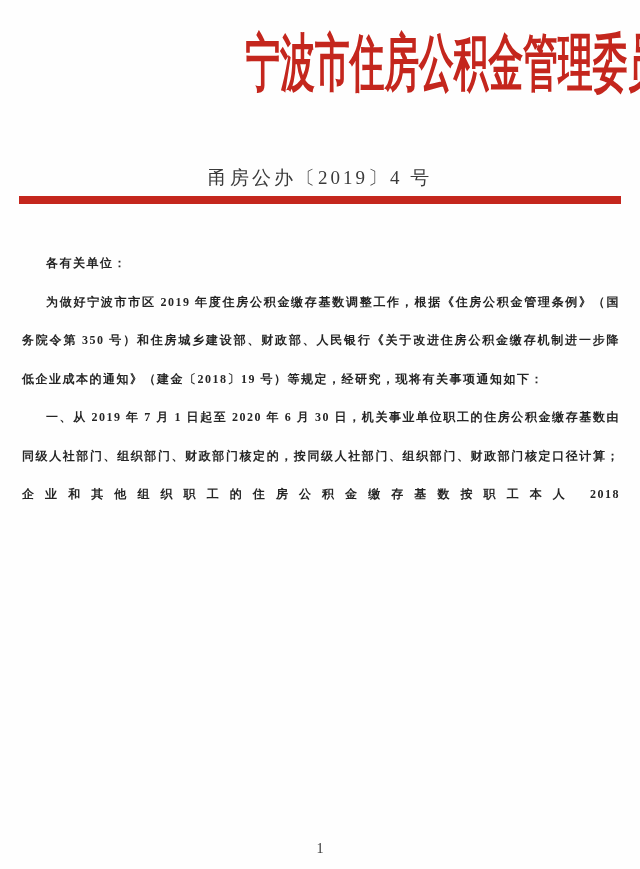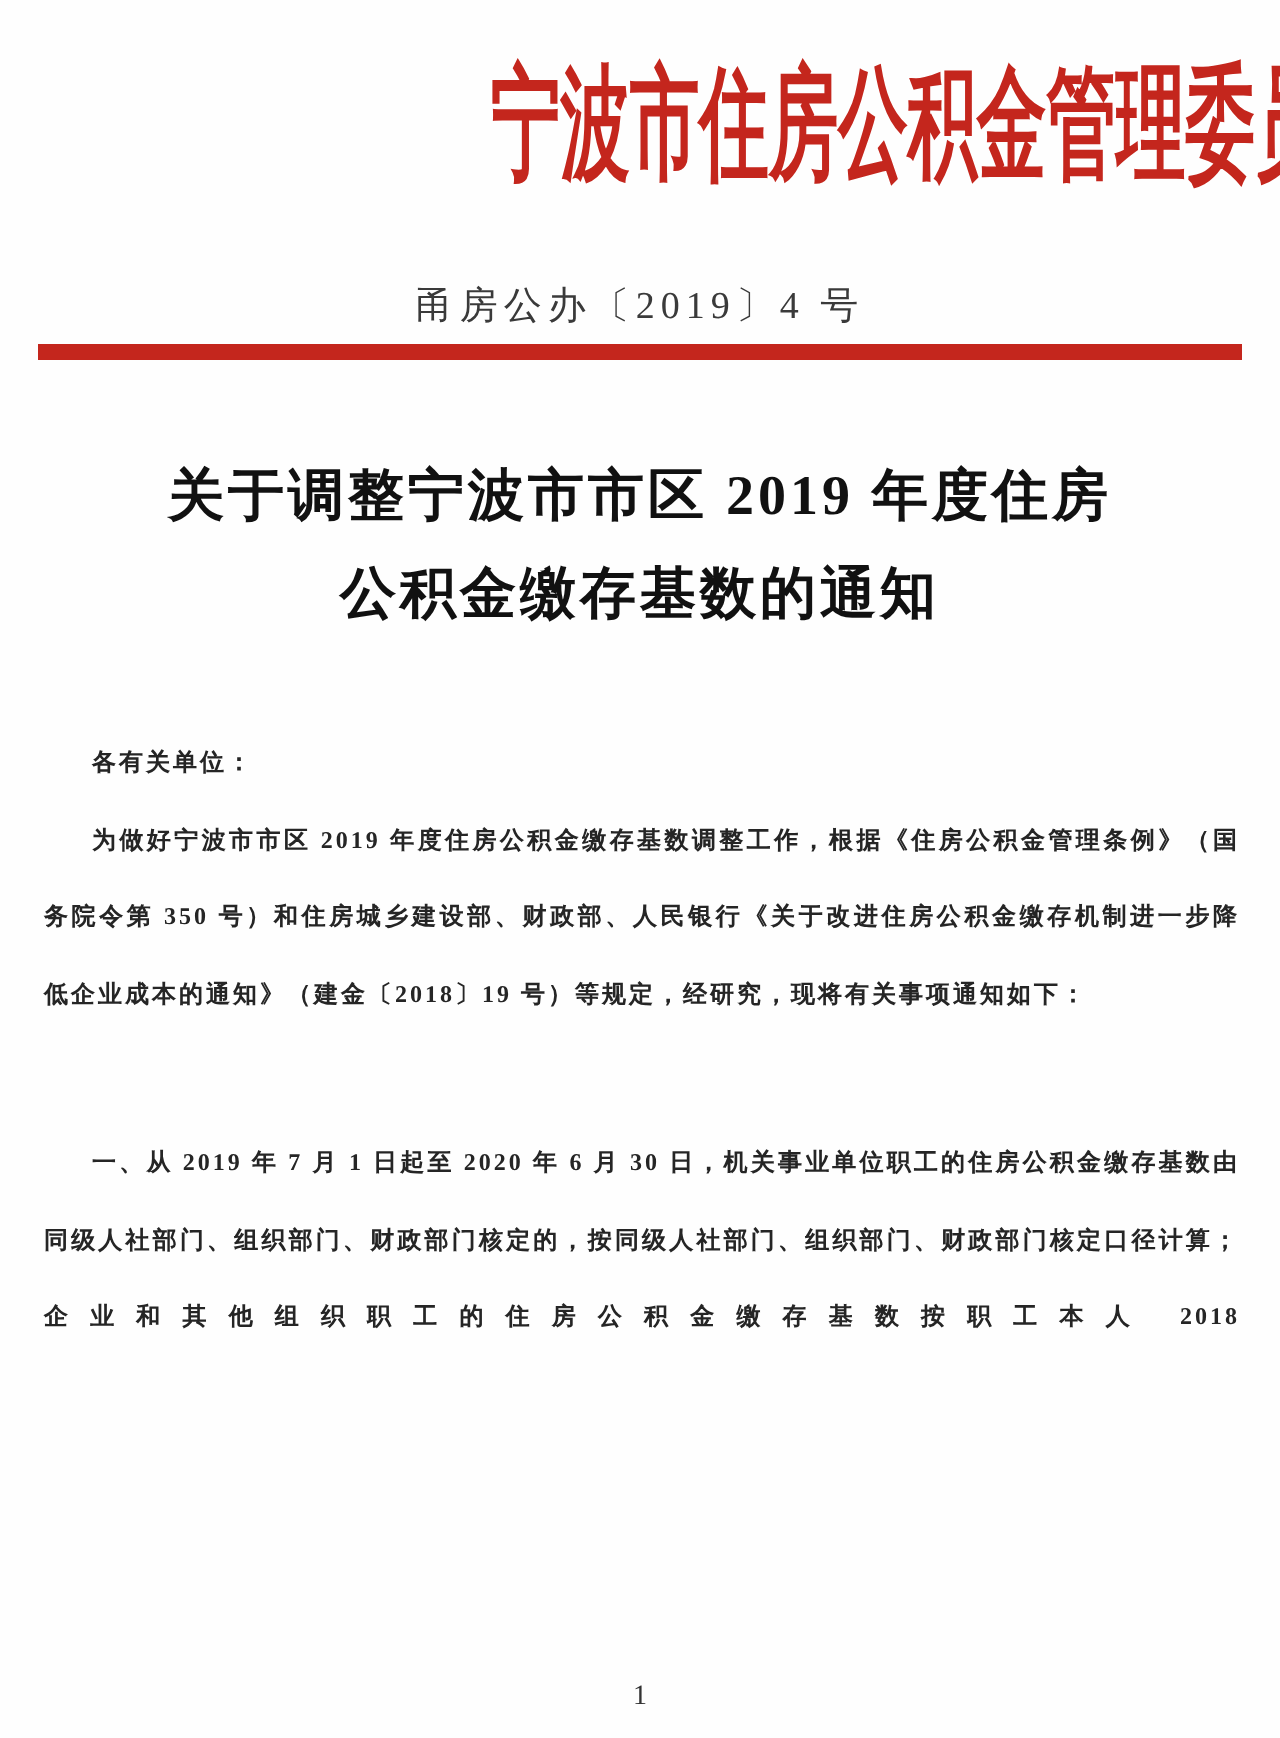--- a/index.html
+++ b/index.html
@@ -28,21 +28,21 @@
     font-size:62px;
     line-height:74px;
     font-weight:700;
     color:var(--red);
     transform:scaleX(0.56);
     transform-origin:50% 50%;
     letter-spacing:0px;
   }
   
   .doc-number{
-    margin-top:40px;
+    margin-top:64px;
     text-align:center;
     font-size:19px;
     line-height:28px;
     letter-spacing:3px;
     color:#3a3a3a;
   }
   
   .red-line{
     margin:4px 19px 0 19px;
     height:8px;
@@ -69,21 +69,20 @@
     letter-spacing:1.5px;
     font-weight:bold;
   }
   .salutation{margin:0;}
   .body-text p{
     margin:0;
     text-indent:2em;
   }
   .body-text p.cutoff{
     text-align-last:justify;
-    margin-top:46px;
   }
   
   .page-number{
     position:absolute;
     left:0;
     bottom:12px;
     width:100%;
     text-align:center;
     font-size:14px;
     color:#333;
@@ -95,24 +94,20 @@
 <div class="page">
 
   <div class="org-title-wrap">
     <span class="org-title">宁波市住房公积金管理委员会办公室文件</span>
   </div>
 
   <div class="doc-number">甬房公办〔2019〕4 号</div>
 
   <div class="red-line"></div>
 
-  <div class="doc-title">
-    <div>关于调整宁波市市区 2019 年度住房</div>
-    <div>公积金缴存基数的通知</div>
-  </div>
 
   <div class="body-text">
     <p class="salutation">各有关单位：</p>
     <p>为做好宁波市市区 2019 年度住房公积金缴存基数调整工作，根据《住房公积金管理条例》（国务院令第 350 号）和住房城乡建设部、财政部、人民银行《关于改进住房公积金缴存机制进一步降低企业成本的通知》（建金〔2018〕19 号）等规定，经研究，现将有关事项通知如下：</p>
     <p class="cutoff">一、从 2019 年 7 月 1 日起至 2020 年 6 月 30 日，机关事业单位职工的住房公积金缴存基数由同级人社部门、组织部门、财政部门核定的，按同级人社部门、组织部门、财政部门核定口径计算；企业和其他组织职工的住房公积金缴存基数按职工本人 2018</p>
   </div>
 
   <div class="page-number">1</div>
 
 </div>

